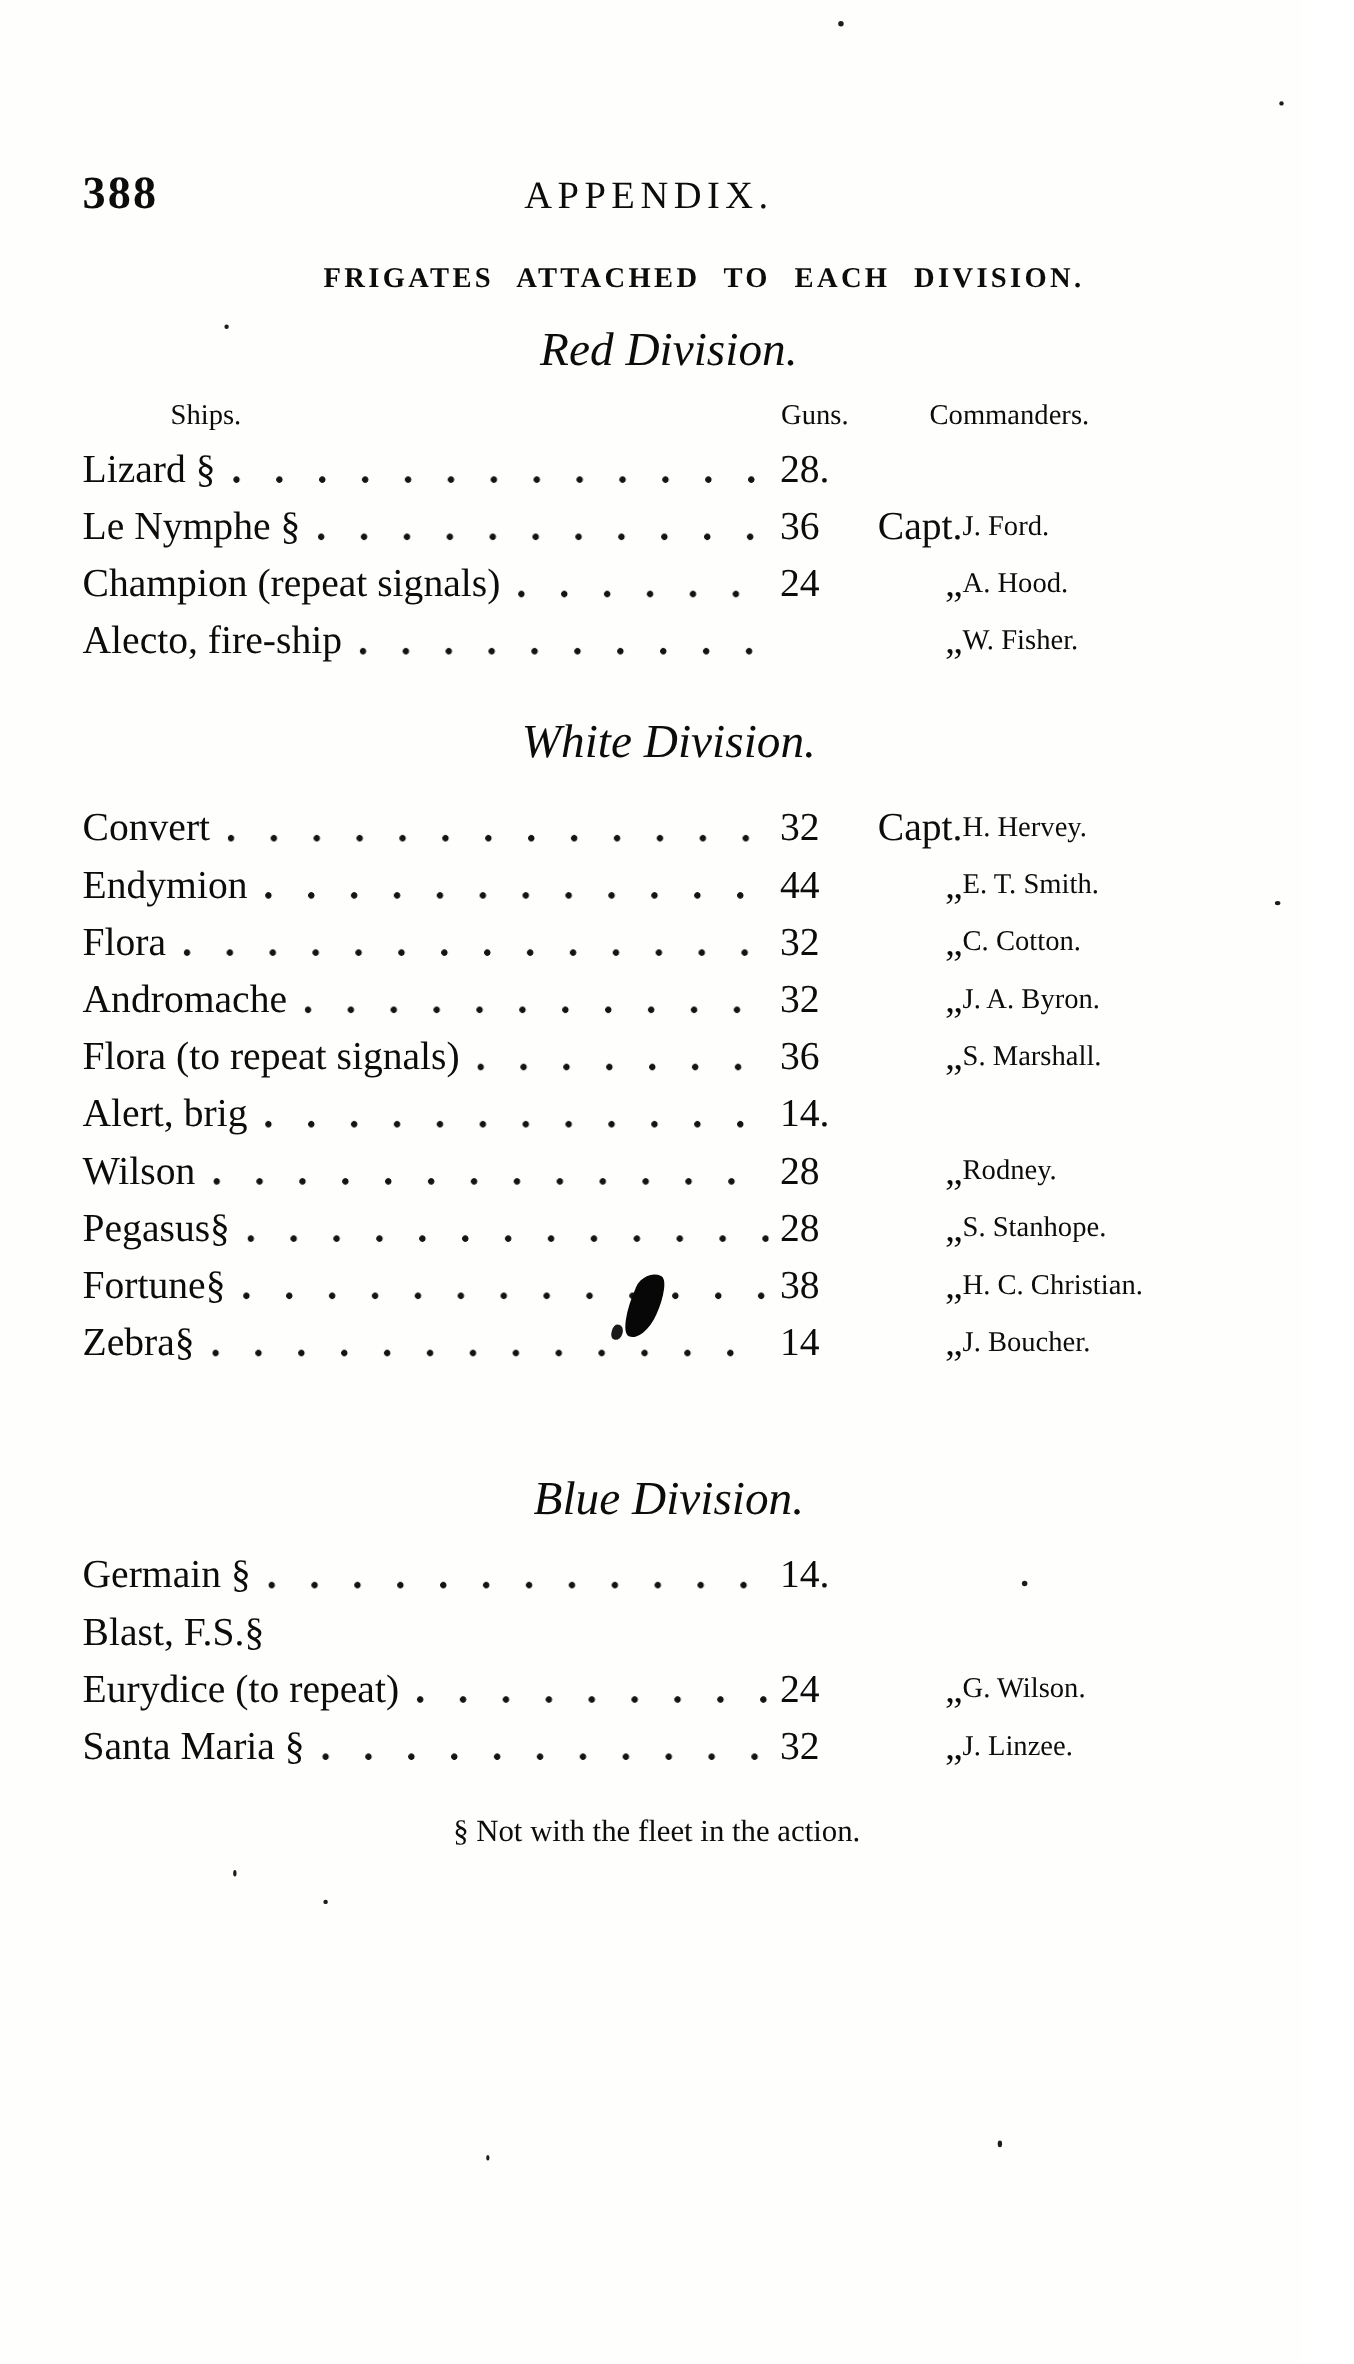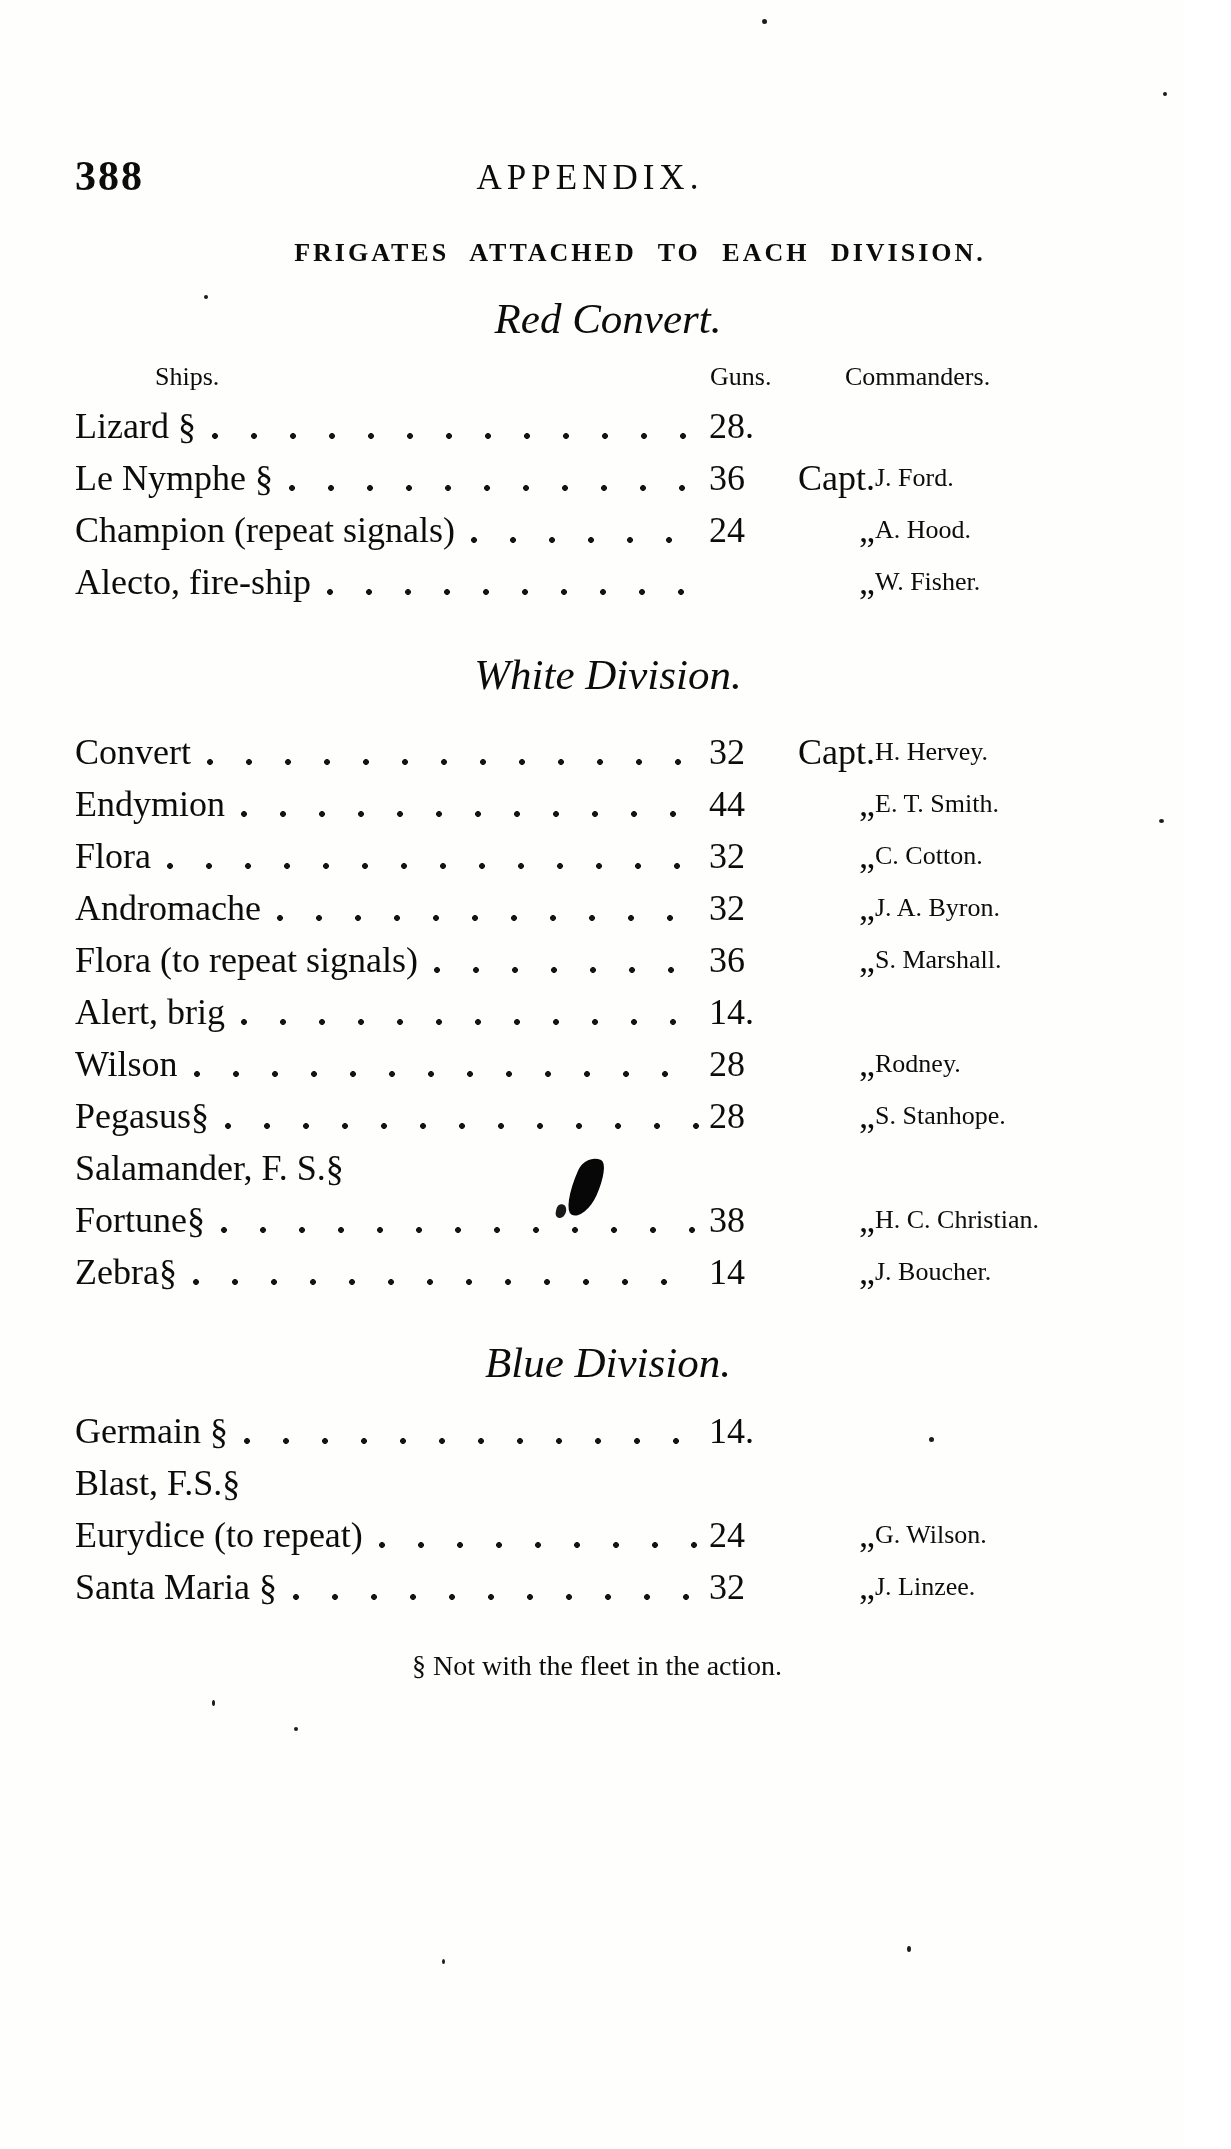--- a/index.html
+++ b/index.html
@@ -46,21 +46,21 @@
 </head>
 <body>
 
 <div class="page">
 
   <div class="page-number">388</div>
   <div class="running-title">APPENDIX.</div>
 
   <div class="section-heading">FRIGATES ATTACHED TO EACH DIVISION.</div>
 
-  <div class="division-title t-red">Red Convert.</div>
+  <div class="division-title t-red">Red Division.</div>
 
   <div class="col-headers">
     <span class="ch ch-ships">Ships.</span>
     <span class="ch ch-guns">Guns.</span>
     <span class="ch ch-commanders">Commanders.</span>
   </div>
 
   <div class="rows r-red">
       <div class="row">
     <span class="ship">Lizard §</span>
@@ -142,27 +142,20 @@
     <span class="gun">28</span>
     <span class="prefix">„</span>
     <span class="cmdr">Rodney.</span>
   </div>
       <div class="row">
     <span class="ship">Pegasus§</span>
     <span class="leader"></span>
     <span class="gun">28</span>
     <span class="prefix">„</span>
     <span class="cmdr">S. Stanhope.</span>
-  </div>
-      <div class="row">
-    <span class="ship">Salamander, F. S.§</span>
-    <span class="leader no-dots"></span>
-    <span class="gun"></span>
-    <span class="prefix"></span>
-    <span class="cmdr"></span>
   </div>
       <div class="row">
     <span class="ship">Fortune§</span>
     <span class="leader"></span>
     <span class="gun">38</span>
     <span class="prefix">„</span>
     <span class="cmdr">H. C. Christian.</span>
   </div>
       <div class="row">
     <span class="ship">Zebra§</span>

